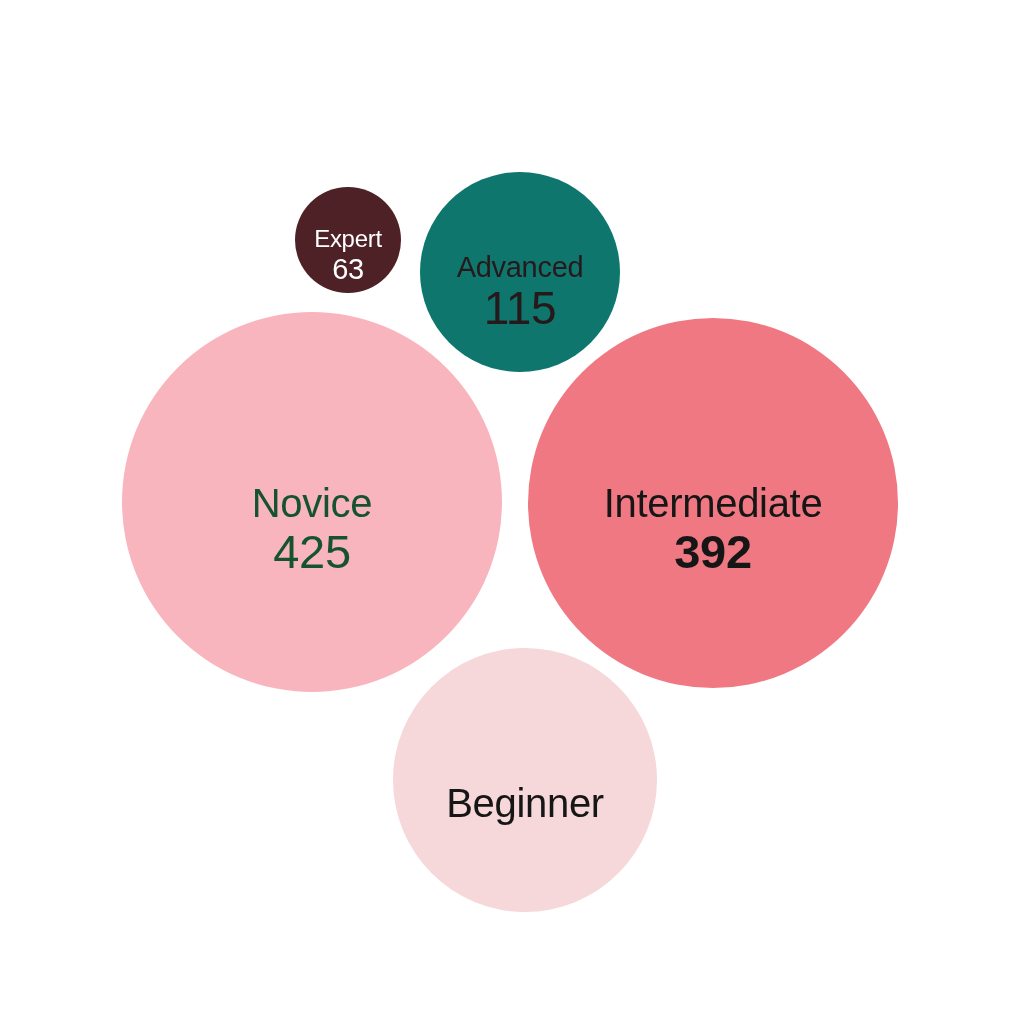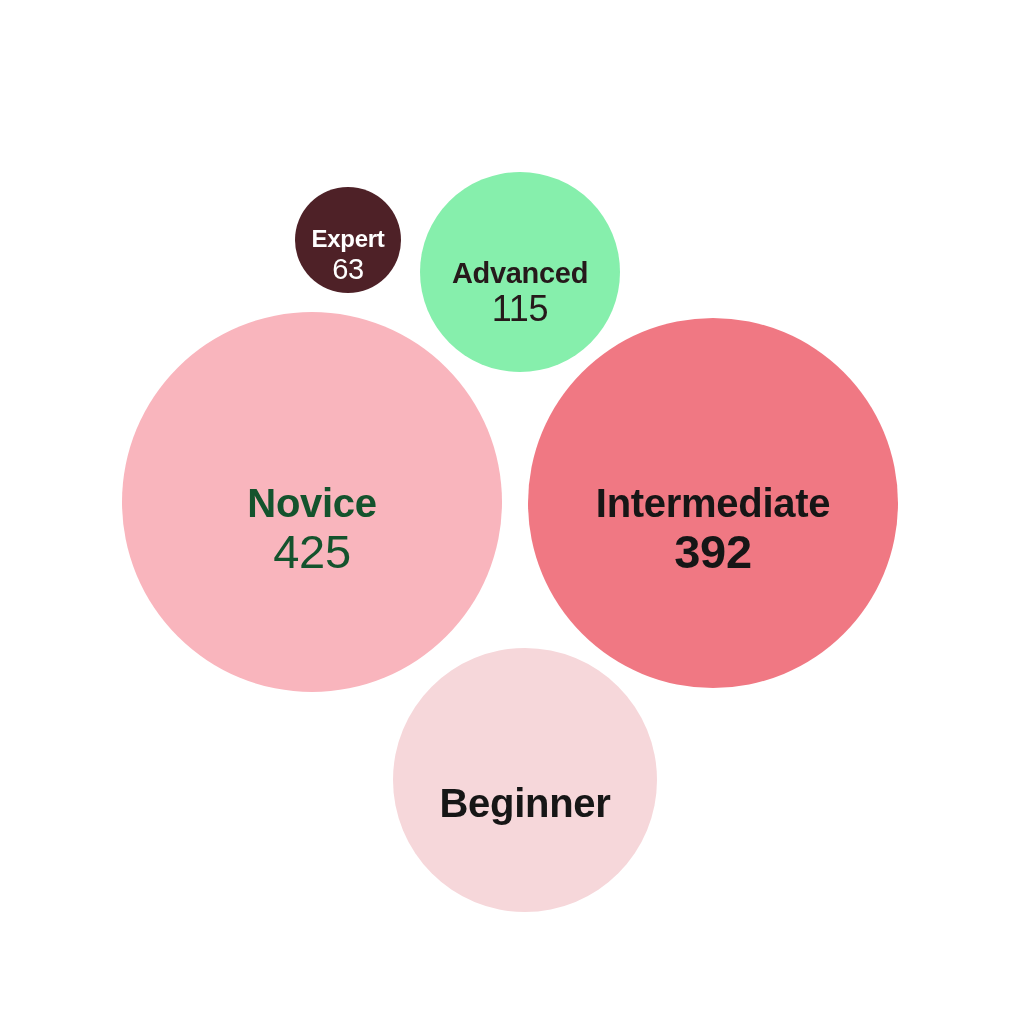--- a/index.html
+++ b/index.html
@@ -23,39 +23,39 @@
     border-radius: 50%;
     display: flex;
     align-items: center;
     justify-content: center;
     text-align: center;
   }
   .bubble-text {
     line-height: 1.12;
     letter-spacing: -0.3px;
   }
-  .bubble-label { white-space: nowrap; font-weight: bold; }
+  .bubble-label { white-space: nowrap; }
   .bubble-value { white-space: nowrap; }
 </style>
 </head>
 <body style="background: rgb(255, 255, 255);">
 
 <div class="chart-canvas">
 
   <div class="bubble" style="left: 295px; top: 187px; width: 106px; height: 106px; background: rgb(78, 33, 39); color: rgb(255, 255, 255);">
     <div class="bubble-text" style="transform: translateY(16px);">
       <div class="bubble-label" style="font-size: 24px;">Expert</div>
       <div class="bubble-value" style="font-size: 29px;">63</div>
     </div>
   </div>
 
-  <div class="bubble" style="left: 420px; top: 172px; width: 200px; height: 200px; background: #86efac; color: rgb(38, 25, 27);">
+  <div class="bubble" style="left: 420px; top: 172px; width: 200px; height: 200px; background: #0f766e; color: rgb(38, 25, 27);">
     <div class="bubble-text" style="transform: translateY(21px);">
       <div class="bubble-label" style="font-size: 29px;">Advanced</div>
-      <div class="bubble-value" style="font-size: 36px;">115</div>
+      <div class="bubble-value" style="font-size: 46px;">115</div>
     </div>
   </div>
 
   <div class="bubble" style="left: 122px; top: 312px; width: 380px; height: 380px; background: rgb(249, 181, 189); color: #14532d;">
     <div class="bubble-text" style="transform: translateY(28px);">
       <div class="bubble-label" style="font-size: 40px;">Novice</div>
       <div class="bubble-value" style="font-size: 47px;">425</div>
     </div>
   </div>
 

